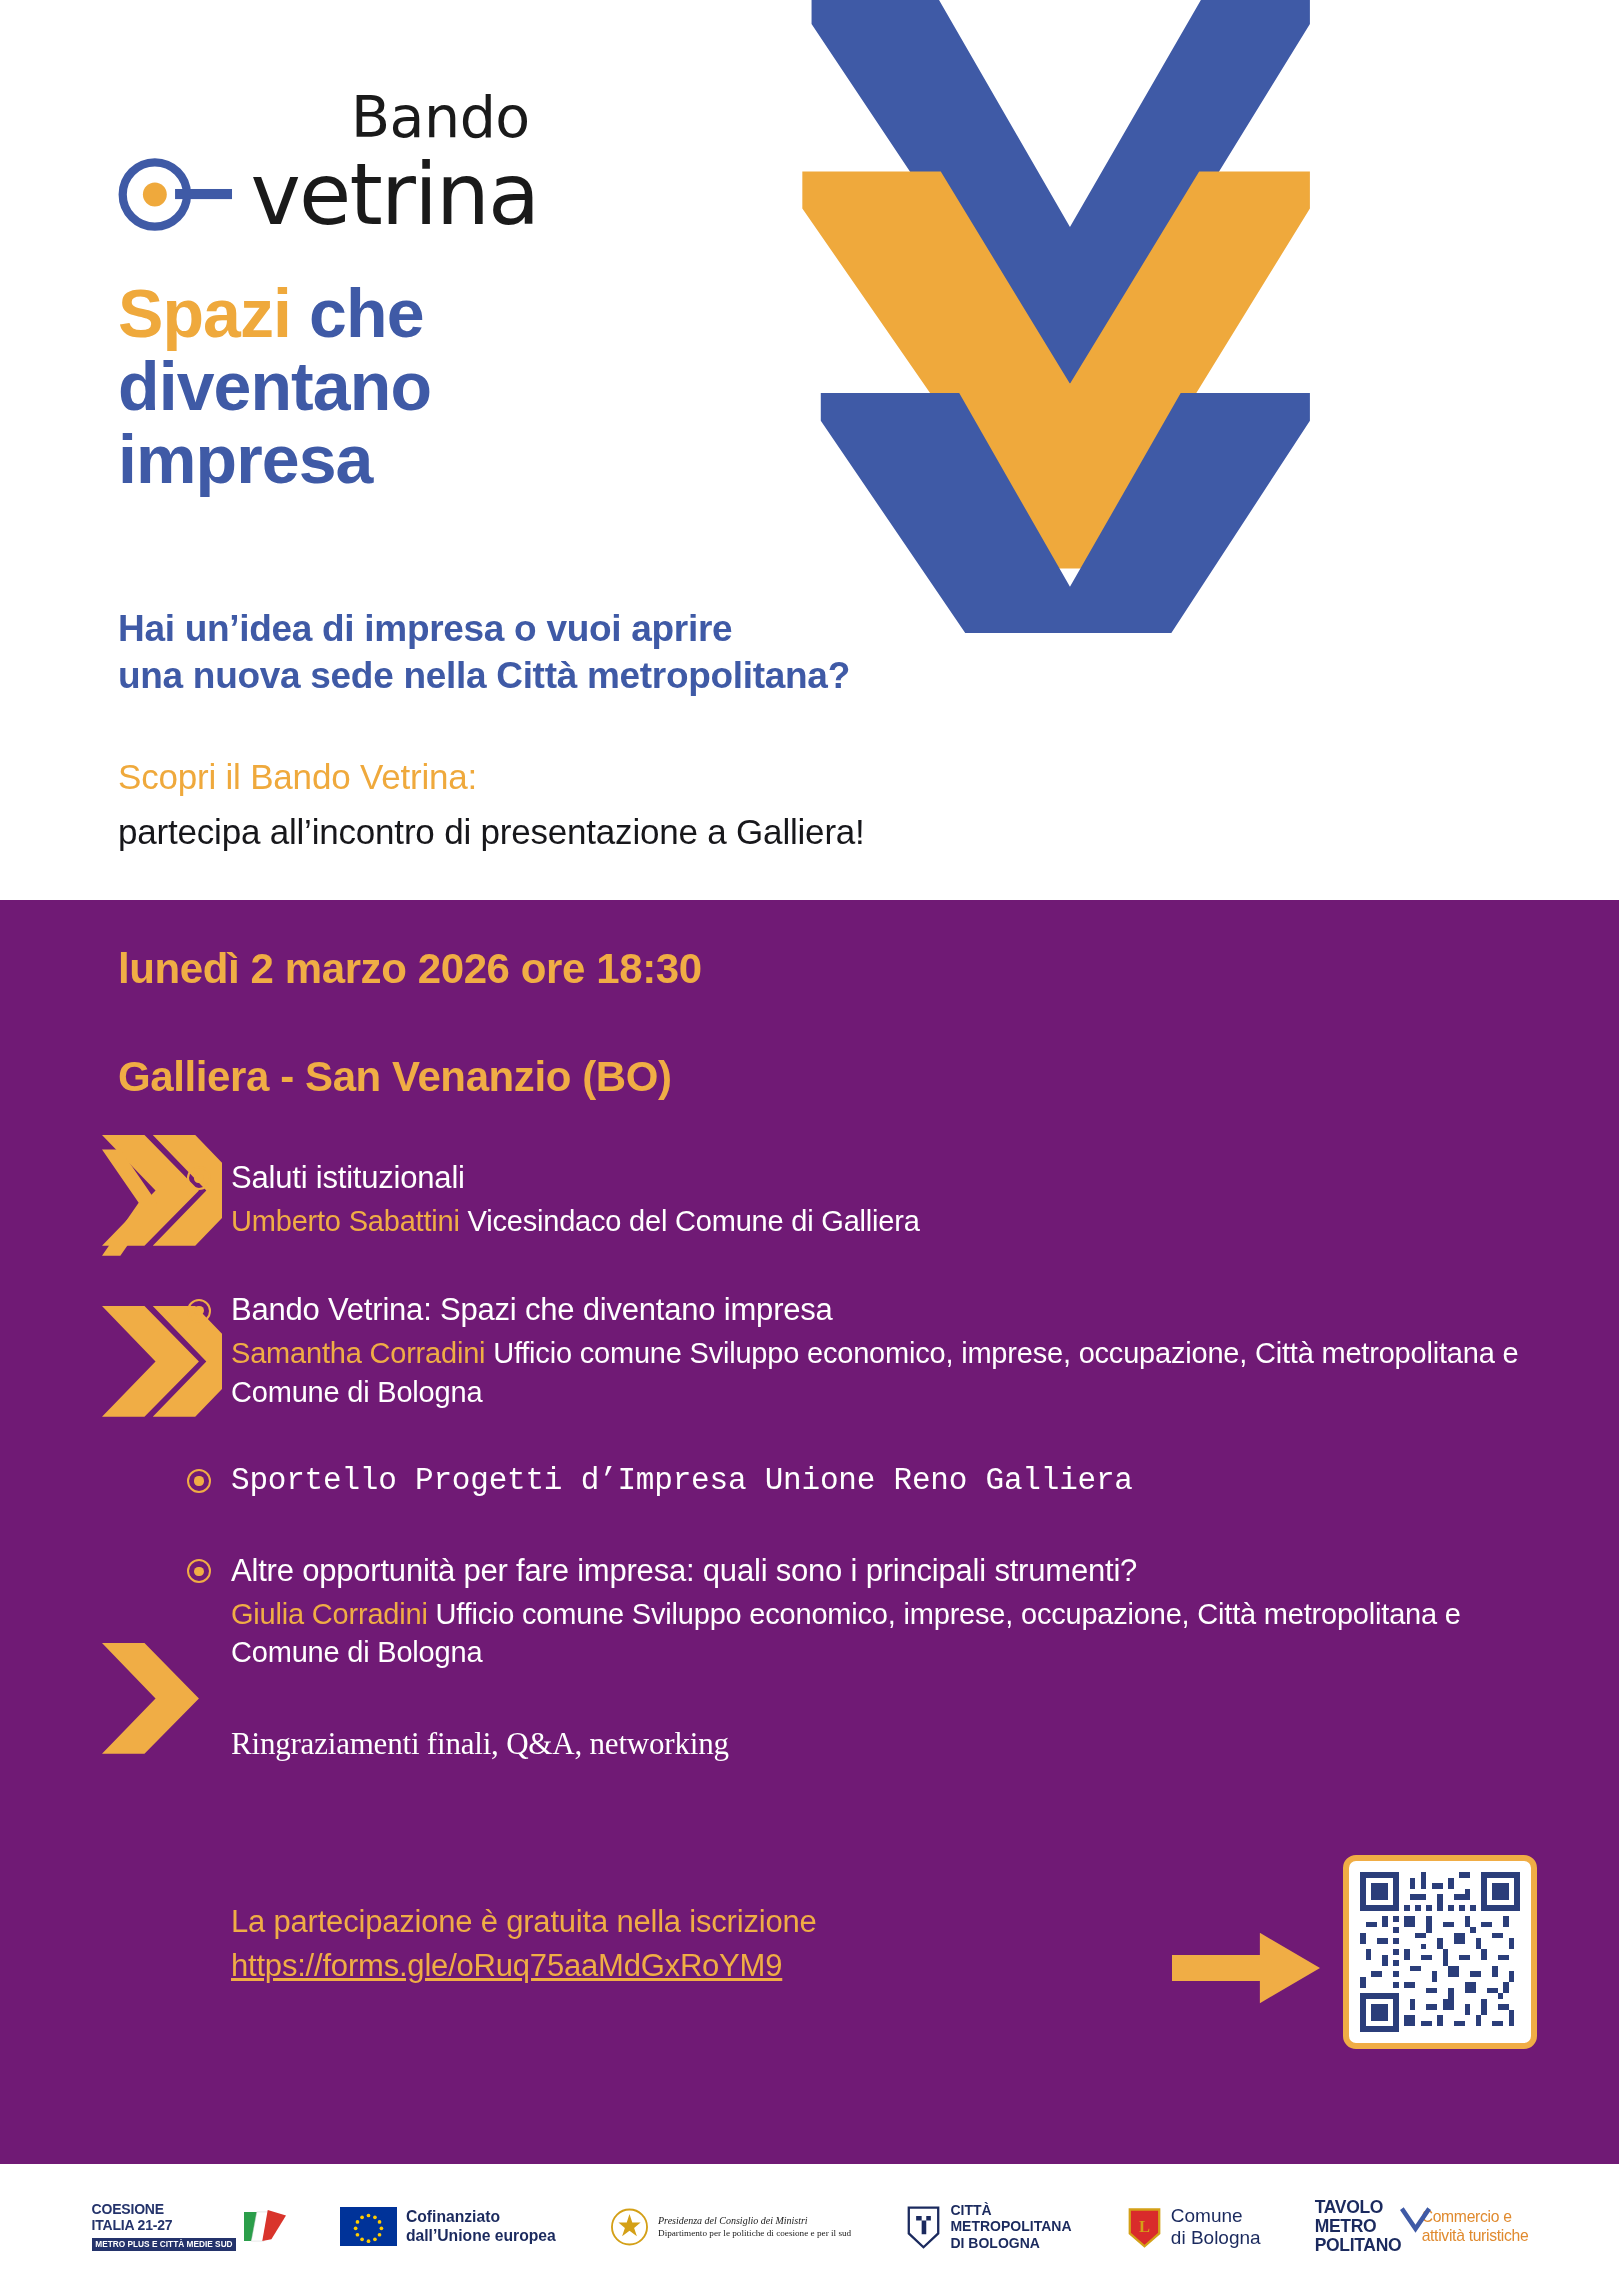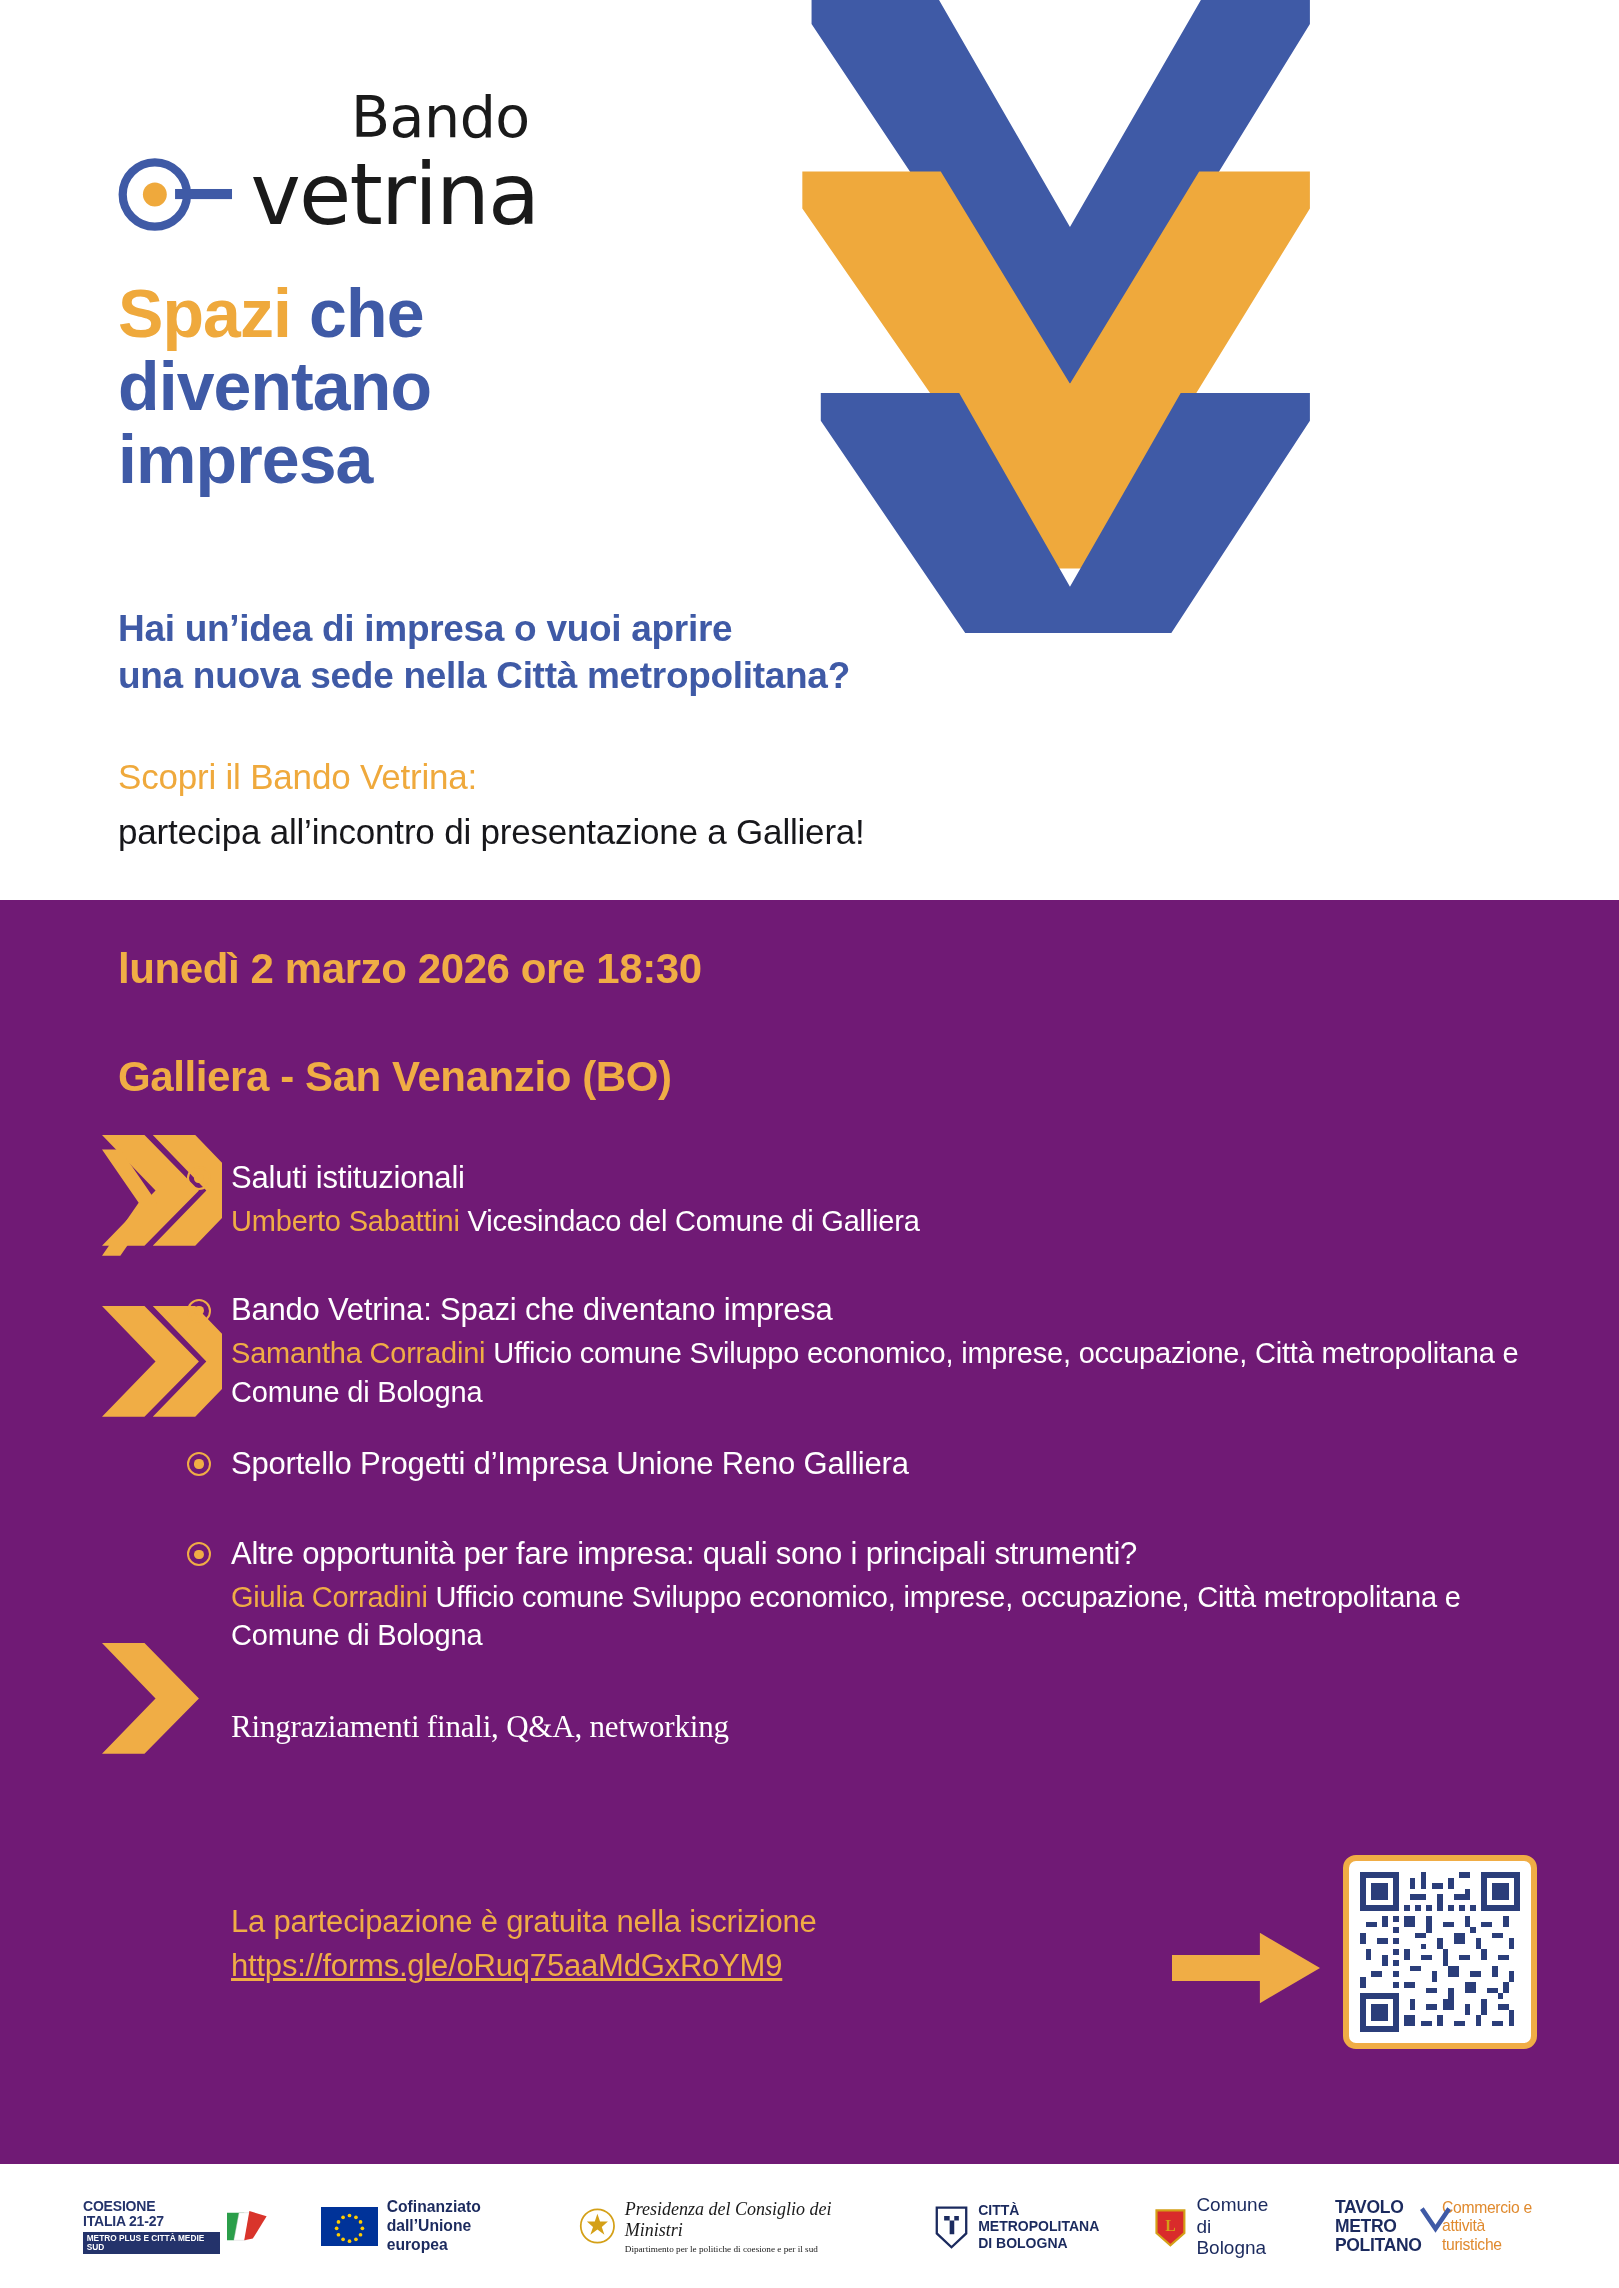--- a/index.html
+++ b/index.html
@@ -310,21 +310,21 @@
     font-weight: bold;
     color: #1b2a5e;
     line-height: 1.2;
   }
   .pcm {
     display: flex;
     align-items: center;
     gap: 9.2px;
   }
   .pcm-txt-1 {
-    font-size: 18px;
+    font-size: 10px;
     color: #1a1a1a;
     font-family: "Liberation Serif", serif;
     font-style: italic;
   }
   .pcm-txt-2 {
     font-size: 9.2px;
     color: #1a1a1a;
     font-family: "Liberation Serif", serif;
     margin-top: 2.8px;
   }
@@ -444,21 +444,21 @@
     </div>
 
     <div class="prog-item" style="margin-top:50px;">
       <span class="bullet"></span>
       <div class="prog-title">Bando Vetrina: Spazi che diventano impresa</div>
       <div class="prog-detail">
         <span class="name">Samantha Corradini</span><span> Ufficio comune Sviluppo economico, imprese, occupazione, Città metropolitana e Comune di Bologna</span>
       </div>
     </div>
 
-    <div class="prog-item" style="margin-top:33px;">
+    <div class="prog-item" style="margin-top:50px;font-family:Liberation Mono, monospace;">
       <span class="bullet"></span>
       <div class="prog-title">Sportello Progetti d’Impresa Unione Reno Galliera</div>
     </div>
 
     <div class="prog-item" style="margin-top:50px;">
       <span class="bullet"></span>
       <div class="prog-title">Altre opportunità per fare impresa: quali sono i principali strumenti?</div>
       <div class="prog-detail">
         <span class="name">Giulia Corradini</span><span> Ufficio comune Sviluppo economico, imprese, occupazione, Città metropolitana e Comune di Bologna</span>
       </div>

